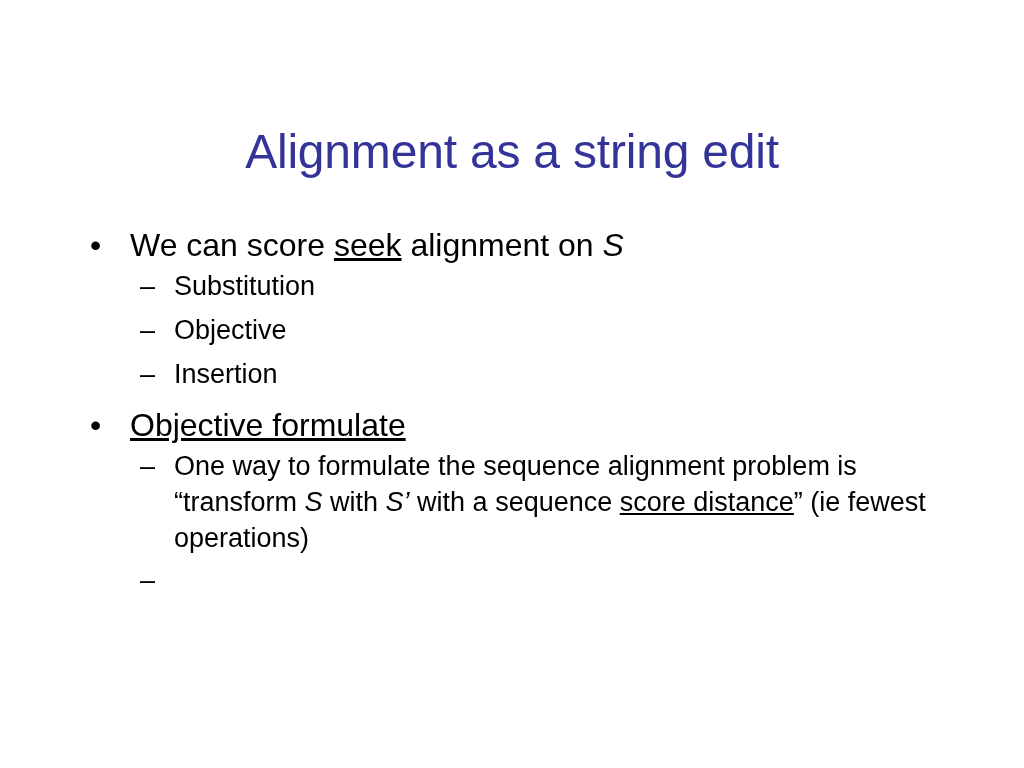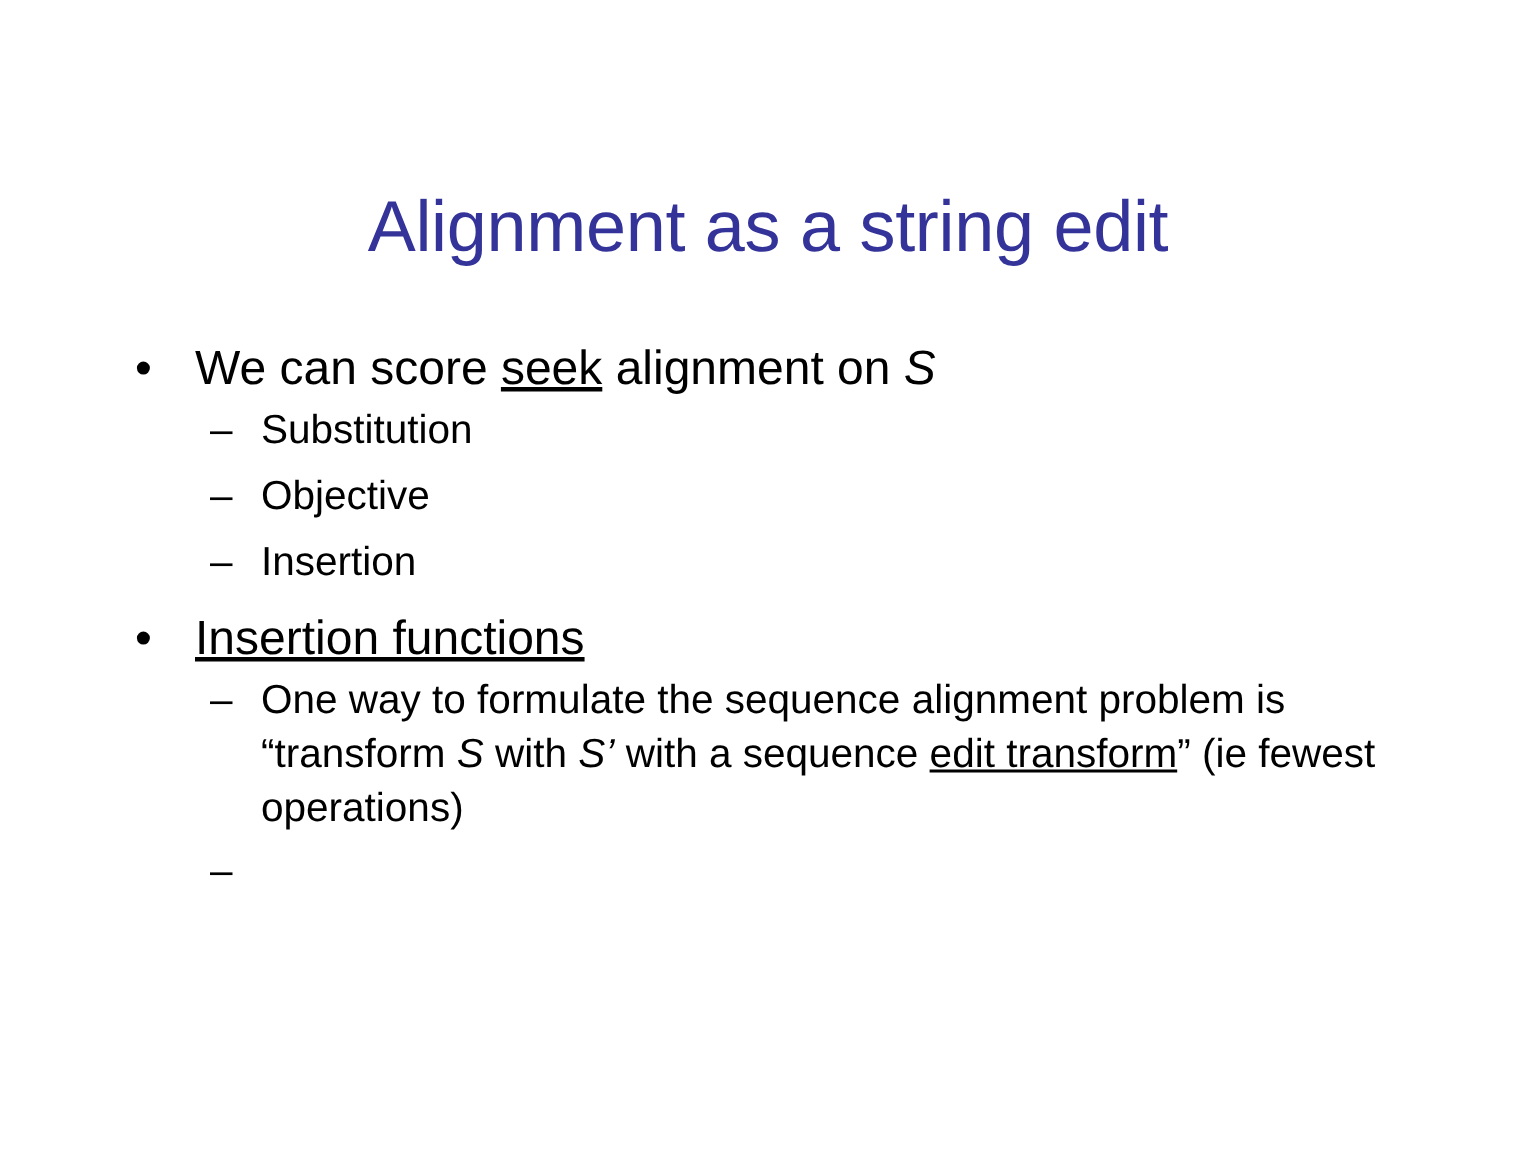--- a/index.html
+++ b/index.html
@@ -115,27 +115,27 @@
       <div class="bullet-l2">
         <span class="marker">–</span>
         <span class="text"><span>Insertion</span></span>
       </div>
     </div>
 
     <div class="spacer-before-b2"></div>
 
     <div class="bullet-l1">
       <span class="marker">•</span>
-      <span class="text"><u>Insertion functions</u></span>
+      <span class="text"><u>Objective formulate</u></span>
     </div>
 
     <div class="group-l2">
       <div class="bullet-l2">
         <span class="marker">–</span>
-        <span class="text"><span>One way to formulate the sequence alignment problem is “transform </span><i>S</i><span> with </span><i>S’</i><span> with a sequence </span><u>edit transform</u><span>” (ie fewest operations)</span></span>
+        <span class="text"><span>One way to formulate the sequence alignment problem is “transform </span><i>S</i><span> with </span><i>S’</i><span> with a sequence </span><u>score distance</u><span>” (ie fewest operations)</span></span>
       </div>
       <div class="spacer-para"></div>
       <div class="bullet-l2">
         <span class="marker">–</span>
       </div>
     </div>
 
   </div>
 </div>
 

